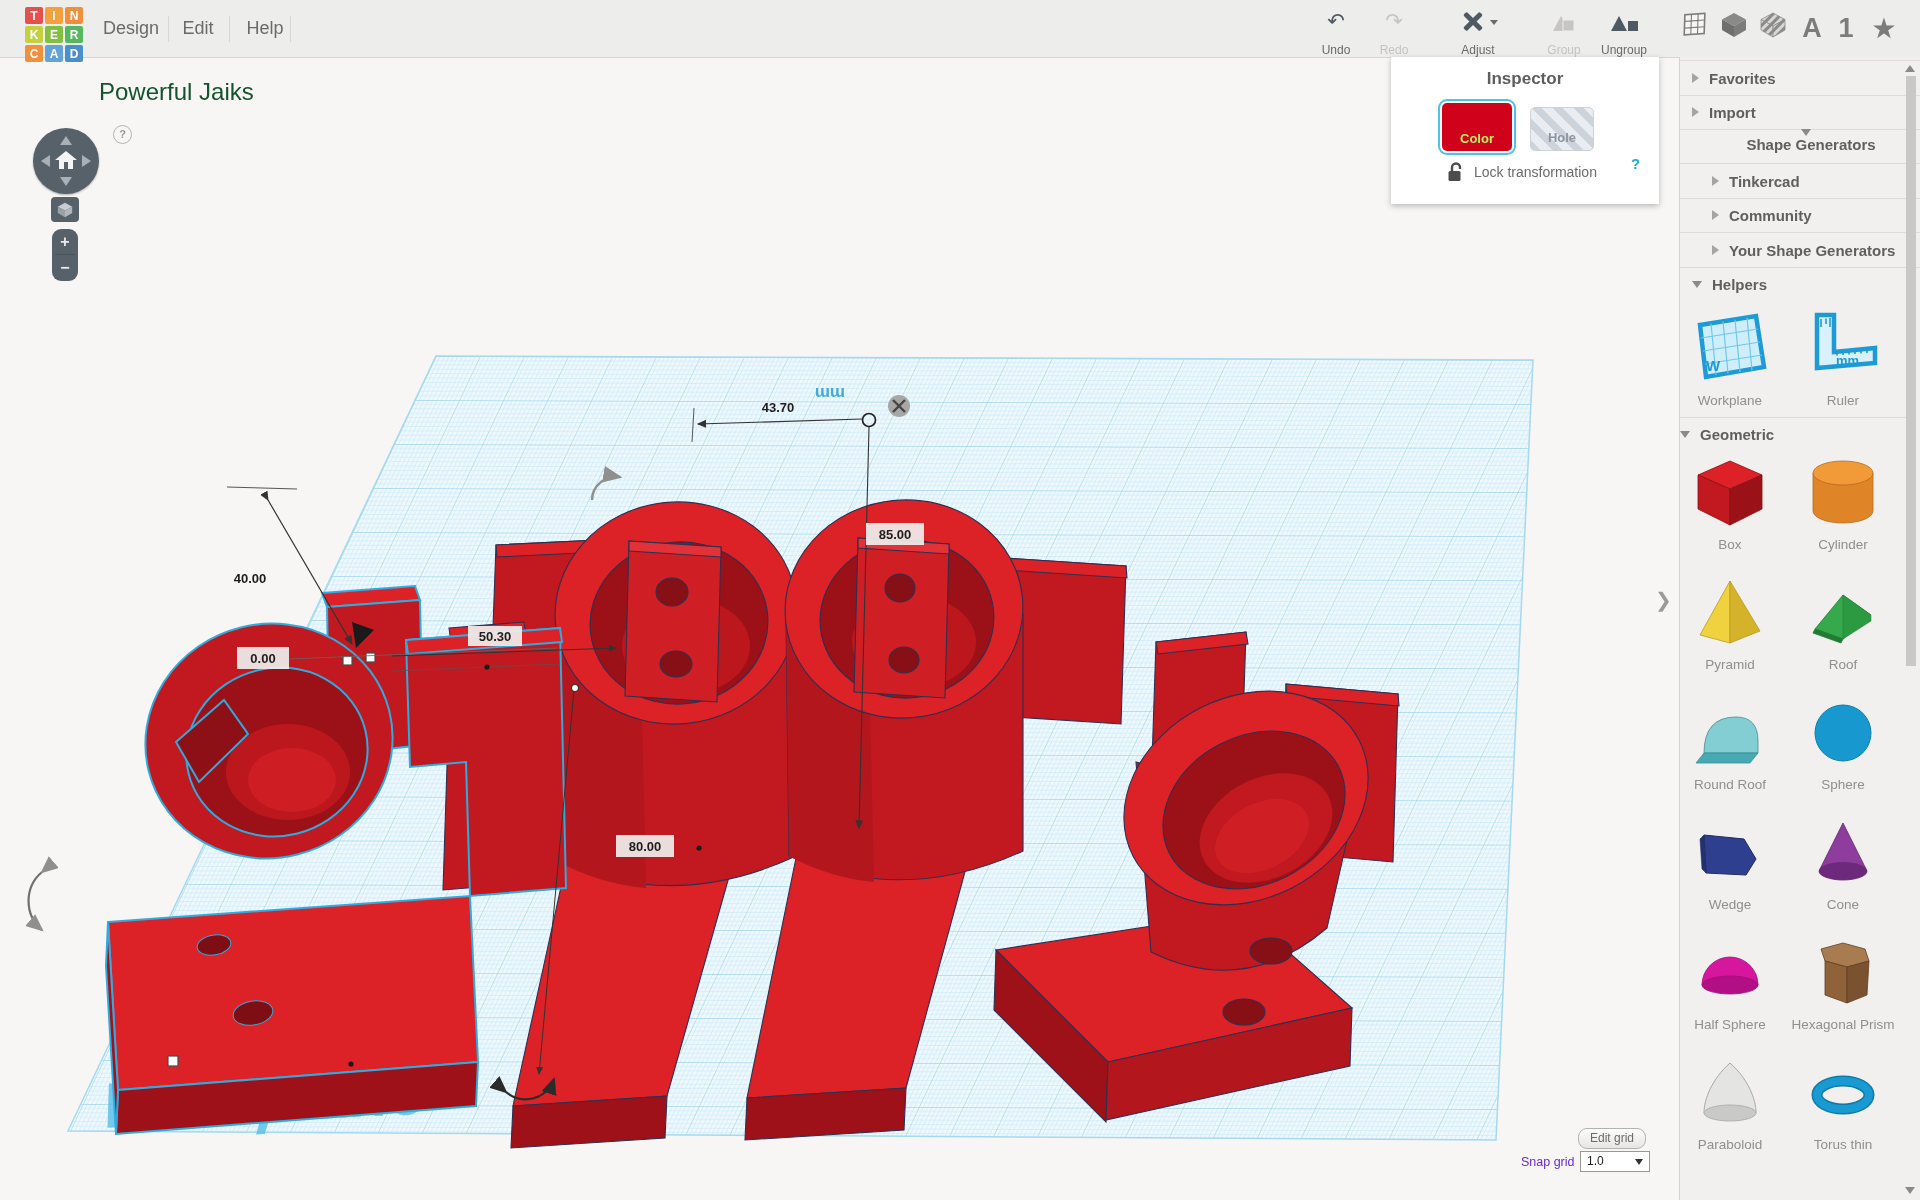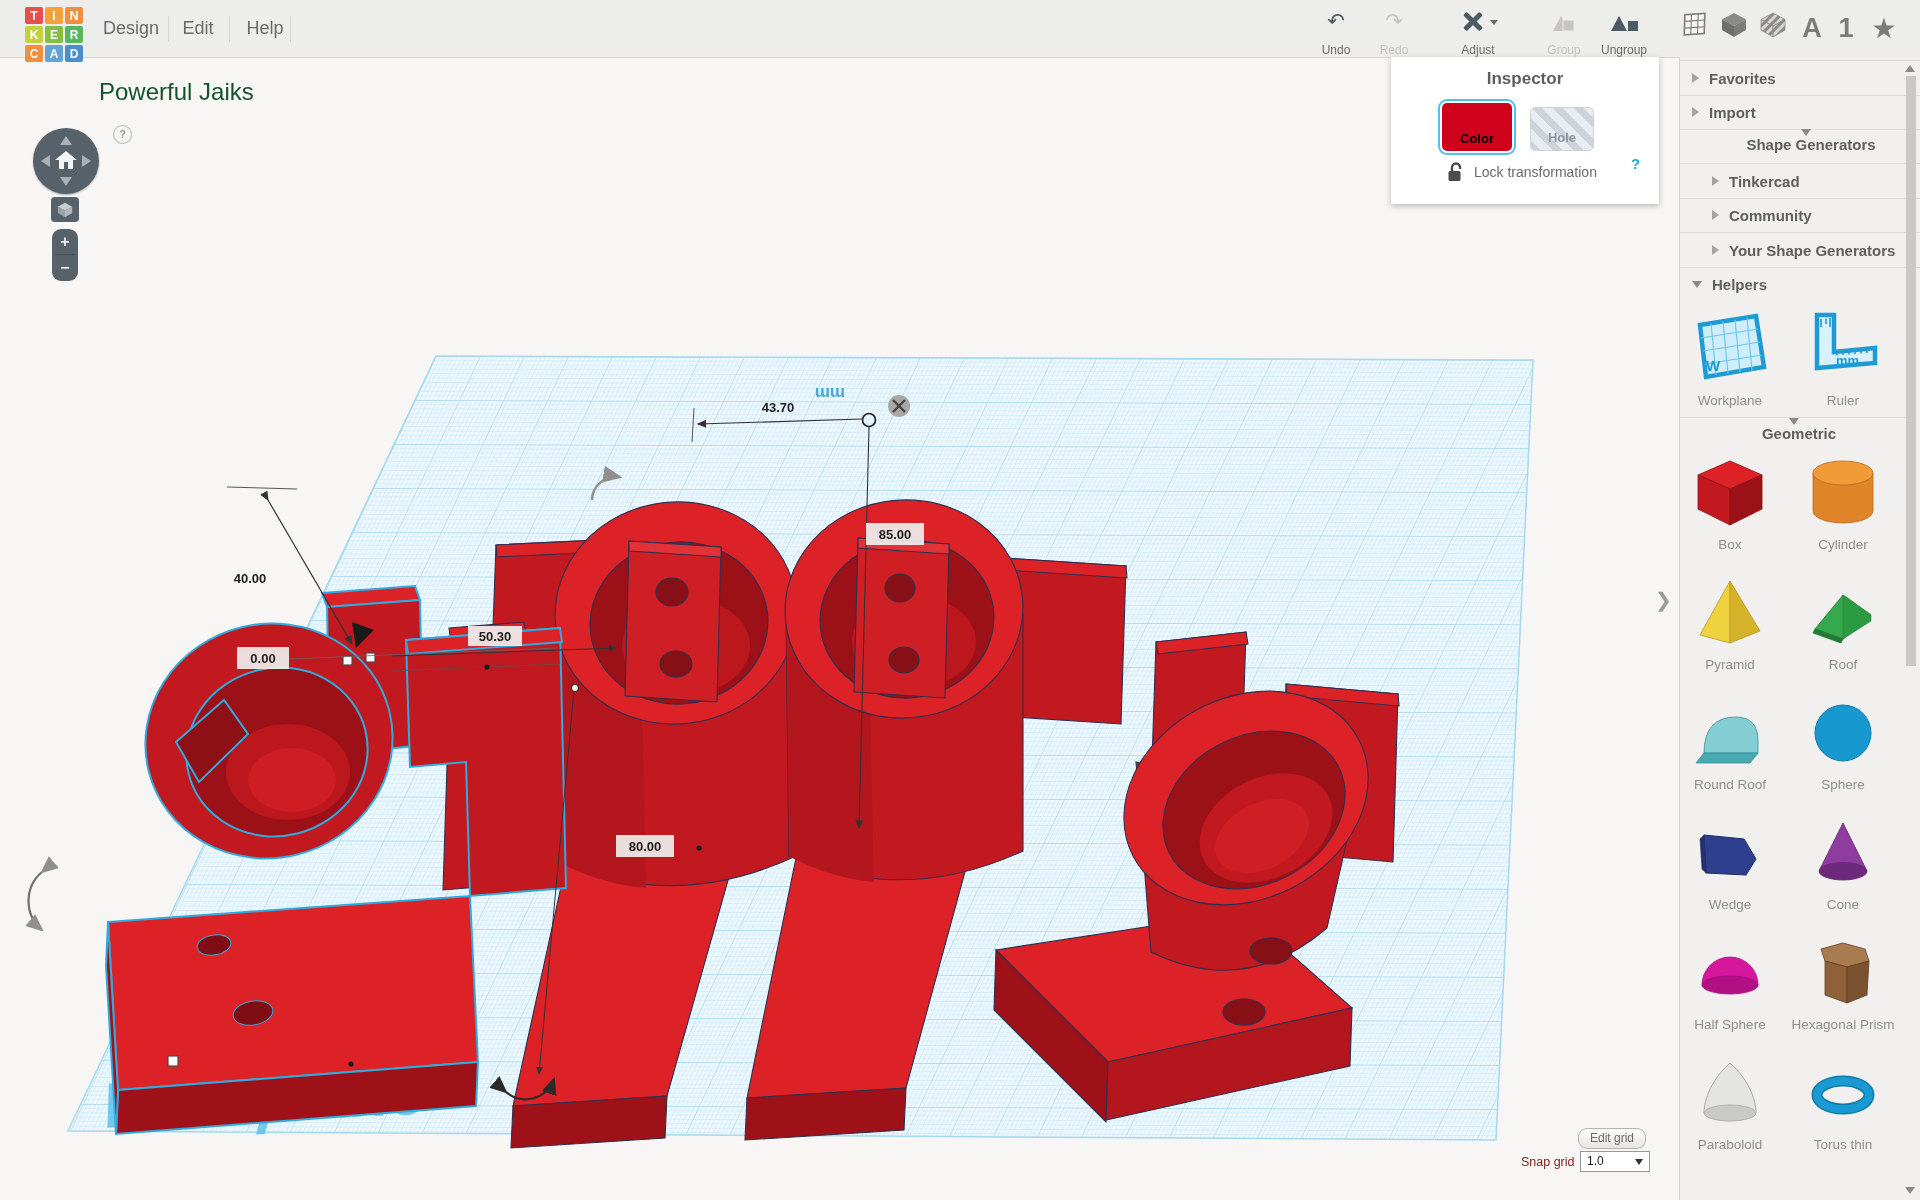--- a/index.html
+++ b/index.html
@@ -30,21 +30,21 @@
 
   
   #inspector{left:1391px;top:57px;width:268px;height:147px;background:#fff;
              box-shadow:0 2px 6px rgba(0,0,0,.25);z-index:30;}
   #inspector h3{margin:0;text-align:center;padding-top:12px;font-size:17px;color:#5f5e5d;font-weight:bold;}
   .swatch{position:absolute;border-radius:5px;cursor:pointer;}
   .swatch .sw-label{position:absolute;left:0;right:0;bottom:5px;text-align:center;
         font-size:13px;font-weight:bold;}
   #sw-color{left:51px;top:46px;width:70px;height:48px;background:#d0021b;
         box-shadow:0 0 0 2px #fff,0 0 0 4px #4fc1ea;}
-  #sw-color .sw-label{color:#000000;}
+  #sw-color .sw-label{color:#bef264;}
   #sw-hole{left:139px;top:50px;width:62px;height:42px;border:1px solid #cfd3d8;
         background:repeating-linear-gradient(45deg,#cdd3da 0 7px,#e9edf1 7px 15px);}
   #sw-hole .sw-label{color:#8d95a3;}
   #insp-help{left:240px;top:98px;color:#17b0d9;font-weight:bold;font-size:15px;cursor:pointer;}
   #lock-row{left:56px;top:105px;display:flex;align-items:center;cursor:pointer;}
   #lock-row span{margin-left:10px;font-size:14px;color:#6b6b69;}
 
   
   #navpad{left:33px;top:128px;width:66px;height:66px;border-radius:50%;background:#57616a;
           box-shadow:0 1px 2px rgba(0,0,0,.3);cursor:pointer;}
@@ -65,35 +65,35 @@
             display:flex;align-items:center;cursor:pointer;}
   .side-row .lbl{font-size:15px;font-weight:bold;color:#605f5d;margin-left:10px;}
   .arr-r{width:0;height:0;border-left:7px solid #a5a4a2;border-top:5px solid transparent;
          border-bottom:5px solid transparent;}
   .arr-d{width:0;height:0;border-top:7px solid #8b8a88;border-left:5px solid transparent;
          border-right:5px solid transparent;}
   .ind0{padding-left:12px;} .ind1{padding-left:32px;}
   .helper-tile,.shape-tile{position:absolute;width:106px;text-align:center;cursor:pointer;}
   .tile-label{font-size:13.5px;color:#908f8e;margin-top:2px;}
   #geo-header{position:absolute;left:0;top:360px;width:228px;height:32px;border-top:1px solid #dddcda;
-              display:flex;align-items:center;cursor:pointer;flex-direction:column;}
+              display:flex;align-items:center;cursor:pointer;}
   #geo-header .lbl{font-size:15px;font-weight:bold;color:#605f5d;margin-left:10px;}
   
   #sb-track{position:absolute;right:2px;top:0;width:12px;height:1143px;}
   #sb-up,#sb-down{position:absolute;right:3px;width:0;height:0;cursor:pointer;}
   #sb-up{top:8px;border-bottom:7px solid #8b8a88;border-left:5px solid transparent;border-right:5px solid transparent;}
   #sb-down{bottom:6px;border-top:7px solid #8b8a88;border-left:5px solid transparent;border-right:5px solid transparent;}
   #sb-thumb{position:absolute;right:2px;top:19px;width:10px;height:590px;background:#c9c8c6;cursor:pointer;}
   #panel-chevron{left:1655px;top:588px;font-size:20px;color:#9a9a98;cursor:pointer;}
 
   
   #edit-grid-btn{left:1578px;top:1128px;width:66px;height:19px;border:1px solid #b4b3b2;border-radius:9px;
         background:linear-gradient(#fdfdfd,#e6e5e4);font-size:12px;color:#6a6a68;text-align:center;
         line-height:18px;cursor:pointer;}
-  #snap-label{left:1521px;top:1155px;font-size:12.5px;color:#7f1d1d;}
+  #snap-label{left:1521px;top:1155px;font-size:12.5px;color:#6d28d9;}
   #snap-select{left:1580px;top:1151px;width:62px;height:19px;background:#fff;border:1px solid #999896;
         font-size:12px;color:#1d1d1b;line-height:19px;padding-left:6px;cursor:pointer;}
   #snap-select .sel-caret{position:absolute;right:6px;top:7px;width:0;height:0;border-top:6px solid #333;
         border-left:4px solid transparent;border-right:4px solid transparent;}
 
   svg text{font-family:"Liberation Sans",sans-serif;}
   .dimtxt{font-size:13px;font-weight:bold;fill:#1d1d1b;}
 </style>
 </head>
 <body>

